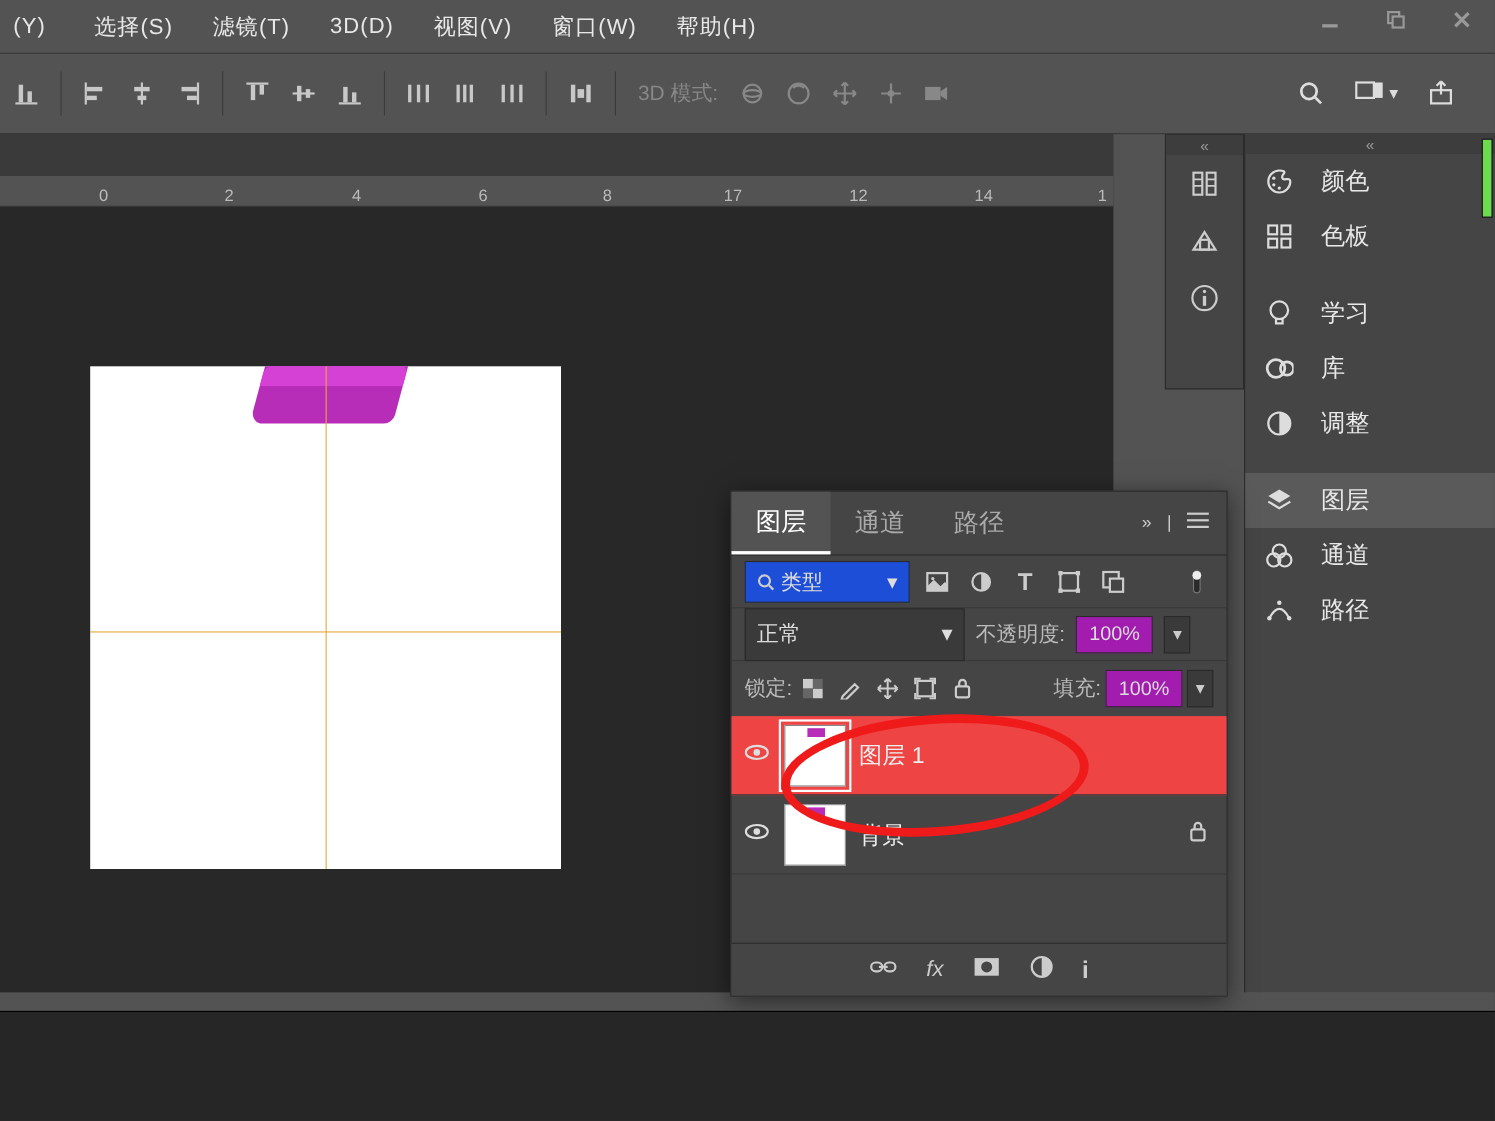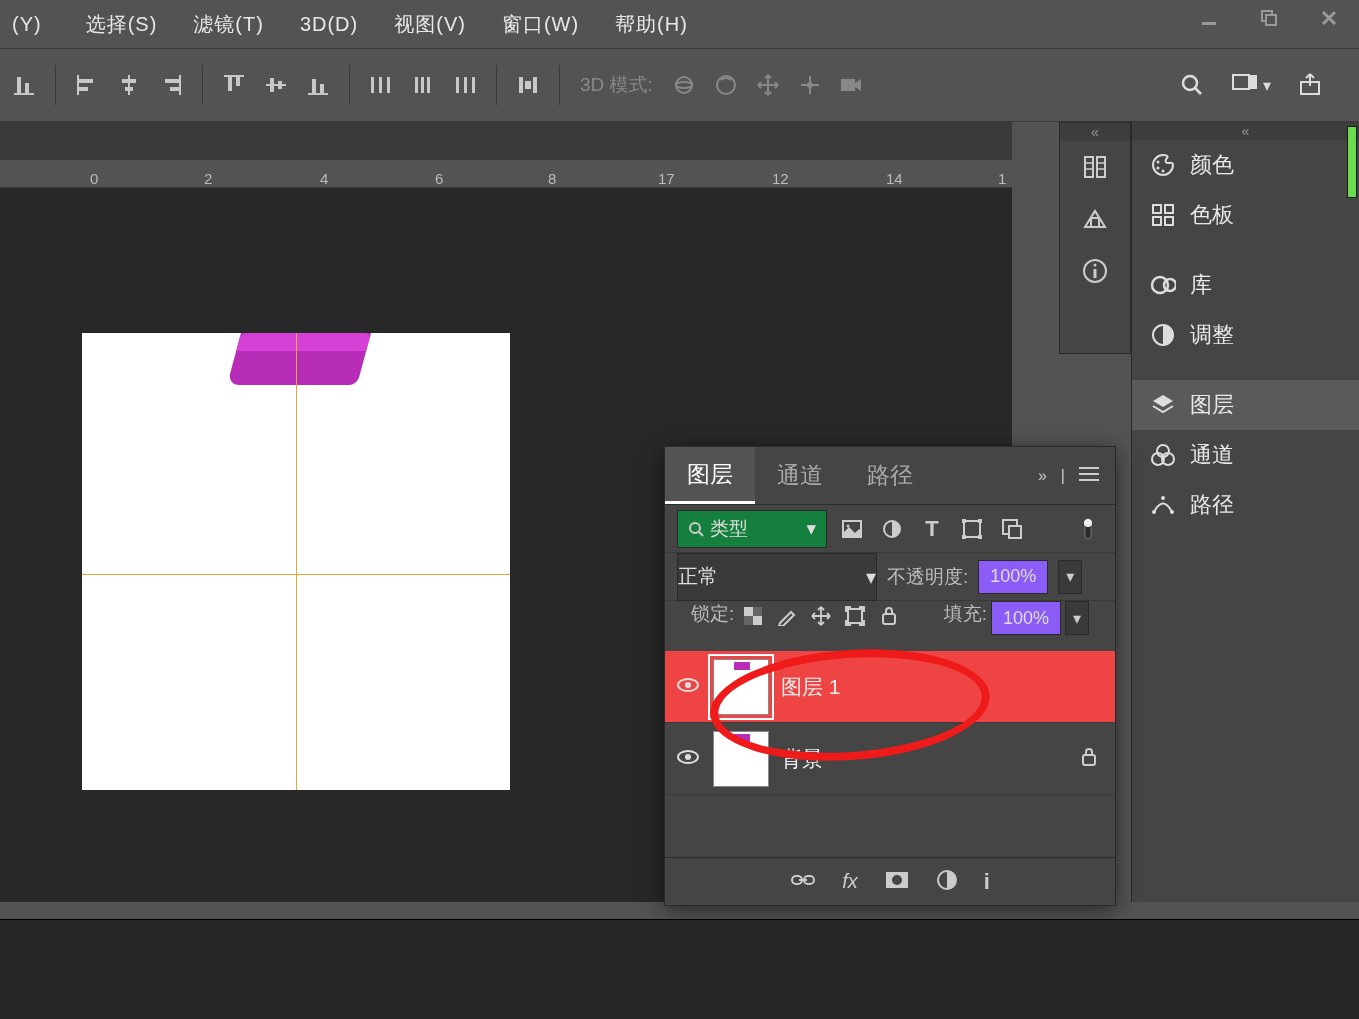--- a/index.html
+++ b/index.html
@@ -31,38 +31,38 @@
 .guide-h { position: absolute; left: 0; right: 0; height: 1px; background: #e5a838; }
 .shape { position: absolute; left: 152px; top: 0; width: 130px; height: 52px; background: #b82db8; transform: skewX(-15deg); border-radius: 0 0 8px 12px; }
 .shape::before { content: ''; position: absolute; left: 0; top: 0; width: 100%; height: 18px; background: #d540d5; border-radius: 6px 6px 0 0; }
 
 
 .right-strip { position: absolute; top: 122px; right: 228px; width: 72px; background: #454545; height: 232px; border: 1px solid #2a2a2a; }
 .strip-collapse { height: 18px; display: flex; align-items: center; justify-content: center; color: #999; font-size: 14px; background: #3d3d3d; }
 .strip-btn { height: 52px; display: flex; align-items: center; justify-content: center; color: #c8c8c8; cursor: pointer; }
 
 .right-panels { position: absolute; top: 122px; right: 0; width: 228px; background: #454545; border-left: 1px solid #2a2a2a; height: 780px; }
-.panel-row { height: 50px; display: flex; align-items: center; padding-left: 18px; gap: 14px; color: #e8e8e8; font-size: 22px; cursor: pointer; }
+.panel-row { height: 50px; display: flex; align-items: center; padding-left: 18px; gap: 25px; color: #e8e8e8; font-size: 22px; cursor: pointer; }
 .panel-row.active { background: #5a5a5a; }
 .panel-icon { width: 26px; height: 26px; display: flex; align-items: center; justify-content: center; }
 
 
 .layers-panel { position: absolute; top: 446px; left: 664px; width: 452px; height: 460px; background: #454545; border: 1px solid #2a2a2a; box-shadow: 0 4px 20px rgba(0,0,0,.5); }
 .lp-tabs { height: 58px; display: flex; align-items: stretch; border-bottom: 1px solid #2a2a2a; }
 .lp-tab { padding: 0 22px; display: flex; align-items: center; color: #aaa; font-size: 23px; cursor: pointer; }
 .lp-tab.active { background: #535353; color: #fff; border-bottom: 3px solid #fff; }
 .lp-tab-right { margin-left: auto; display: flex; align-items: center; gap: 14px; padding-right: 16px; color: #ccc; }
 .lp-row { height: 48px; display: flex; align-items: center; padding: 0 12px; gap: 10px; border-bottom: 1px solid #393939; }
-.lp-filter-sel { height: 38px; flex: 0 0 150px; background: #15803d; border: 1px solid #2a2a2a; color: #ddd; display: flex; align-items: center; padding: 0 10px; font-size: 19px; justify-content: space-between; }
+.lp-filter-sel { height: 38px; flex: 0 0 150px; background: #1d4ed8; border: 1px solid #2a2a2a; color: #ddd; display: flex; align-items: center; padding: 0 10px; font-size: 19px; justify-content: space-between; }
 .lp-filter-ic { width: 30px; height: 30px; display: flex; align-items: center; justify-content: center; color: #ccc; cursor: pointer; }
-.lp-blend { flex: 0 0 200px; height: 48px; background: #3a3a3a; border: 1px solid #2a2a2a; color: #ddd; display: flex; align-items: center; padding: 0 0; font-size: 20px; justify-content: space-between; }
+.lp-blend { flex: 0 0 200px; height: 48px; background: #3a3a3a; border: 1px solid #2a2a2a; color: #ddd; display: flex; align-items: center; padding: 0 10px; font-size: 20px; justify-content: space-between; }
 .lp-label { color: #bbb; font-size: 19px; }
-.lp-val { width: 70px; height: 34px; background: #8b5cf6; border: 1px solid #2a2a2a; color: #ddd; display: flex; align-items: center; justify-content: center; font-size: 18px; }
+.lp-val { width: 70px; height: 34px; background: #a21caf; border: 1px solid #2a2a2a; color: #ddd; display: flex; align-items: center; justify-content: center; font-size: 18px; }
 .lp-dd { width: 24px; height: 34px; background: #3a3a3a; border: 1px solid #2a2a2a; display: flex; align-items: center; justify-content: center; color: #ccc; }
-.lp-lock-row { height: 50px; display: flex; align-items: flex-start; padding: 0 26px; gap: 4px; }
+.lp-lock-row { height: 50px; display: flex; align-items: center; padding: 0 12px; gap: 4px; }
 .lp-layers { }
 .lp-layer { height: 72px; display: flex; align-items: center; padding: 0 12px; gap: 12px; border-bottom: 1px solid #393939; }
 .lp-layer.selected { background: #ef4444; }
 .lp-eye { width: 24px; color: #ddd; }
 .lp-thumb { width: 56px; height: 56px; background: #fff; border: 1px solid #888; position: relative; }
 .lp-thumb.sel { outline: 2px solid #fff; outline-offset: 3px; }
 .lp-thumb .mini { position: absolute; left: 20px; top: 2px; width: 16px; height: 8px; background: #b82db8; }
 .lp-name { color: #eee; font-size: 21px; }
 .lp-lock { margin-left: auto; color: #ccc; width: 28px; text-align: center; }
 
@@ -307,20 +307,29 @@
         <svg width="24" height="24">
           <rect x="2" y="2" width="8" height="8" fill="none" stroke="#ddd" stroke-width="2"></rect>
           <rect x="14" y="2" width="8" height="8" fill="none" stroke="#ddd" stroke-width="2"></rect>
           <rect x="2" y="14" width="8" height="8" fill="none" stroke="#ddd" stroke-width="2"></rect>
           <rect x="14" y="14" width="8" height="8" fill="none" stroke="#ddd" stroke-width="2"></rect>
         </svg>
       </span>
     <span>色板</span>
   </div>
   <div style="height:20px"></div>
+  <div class="panel-row">
+    <span class="panel-icon">
+        <svg width="24" height="26">
+          <circle cx="12" cy="10" r="8" fill="none" stroke="#ddd" stroke-width="2"></circle>
+          <rect x="9" y="18" width="6" height="4" fill="none" stroke="#ddd" stroke-width="2"></rect>
+        </svg>
+      </span>
+    <span>学习</span>
+  </div>
   <div class="panel-row">
     <span class="panel-icon">
         <svg width="28" height="20">
           <ellipse cx="10" cy="10" rx="8" ry="8" fill="none" stroke="#ddd" stroke-width="2.5"></ellipse>
           <ellipse cx="20" cy="10" rx="6" ry="6" fill="none" stroke="#ddd" stroke-width="2.5"></ellipse>
         </svg>
       </span>
     <span>库</span>
   </div>
   <div class="panel-row">

